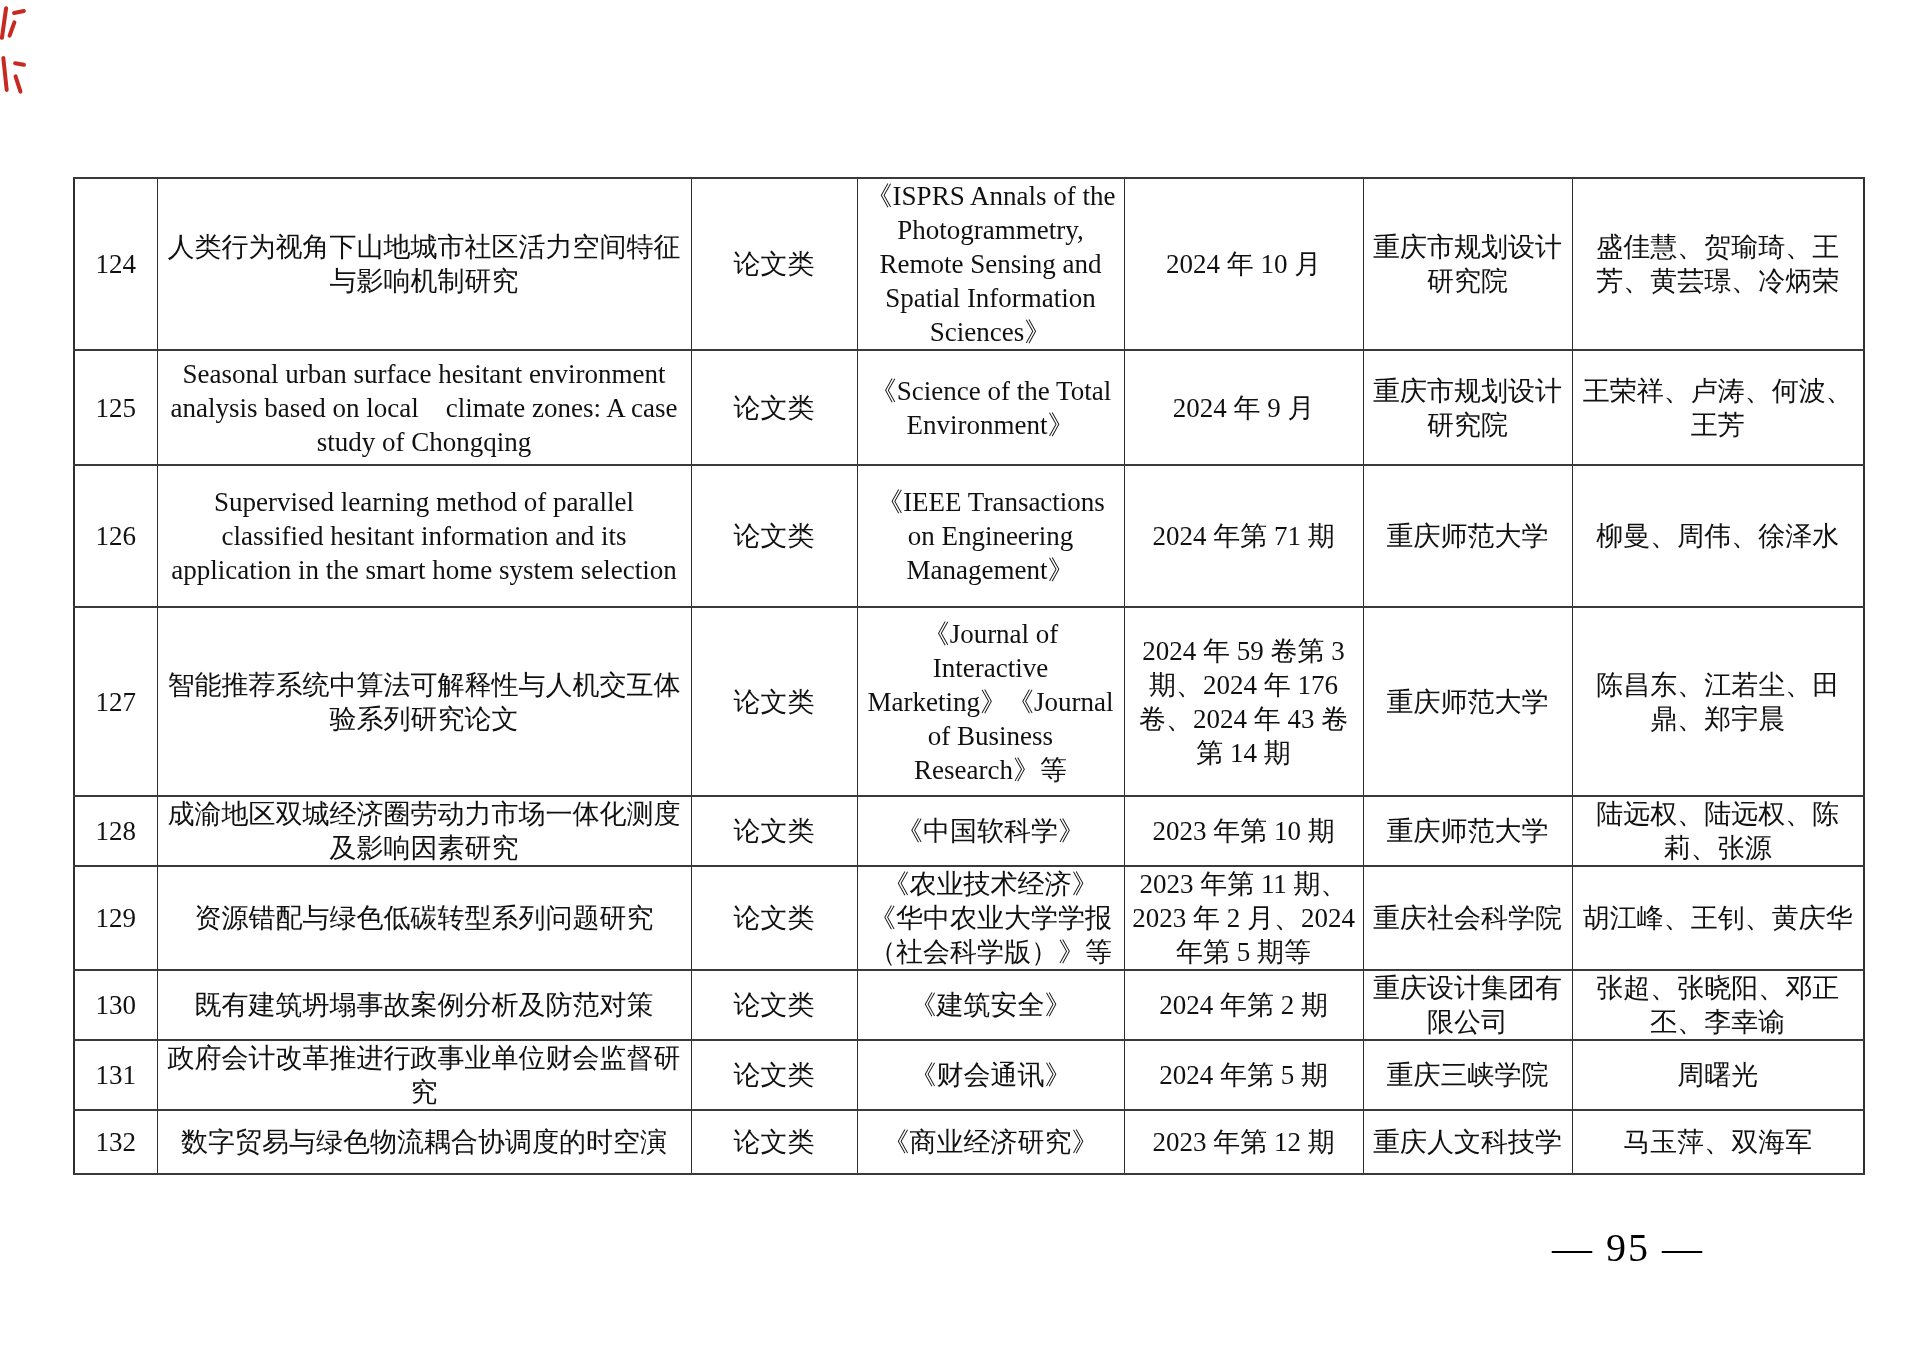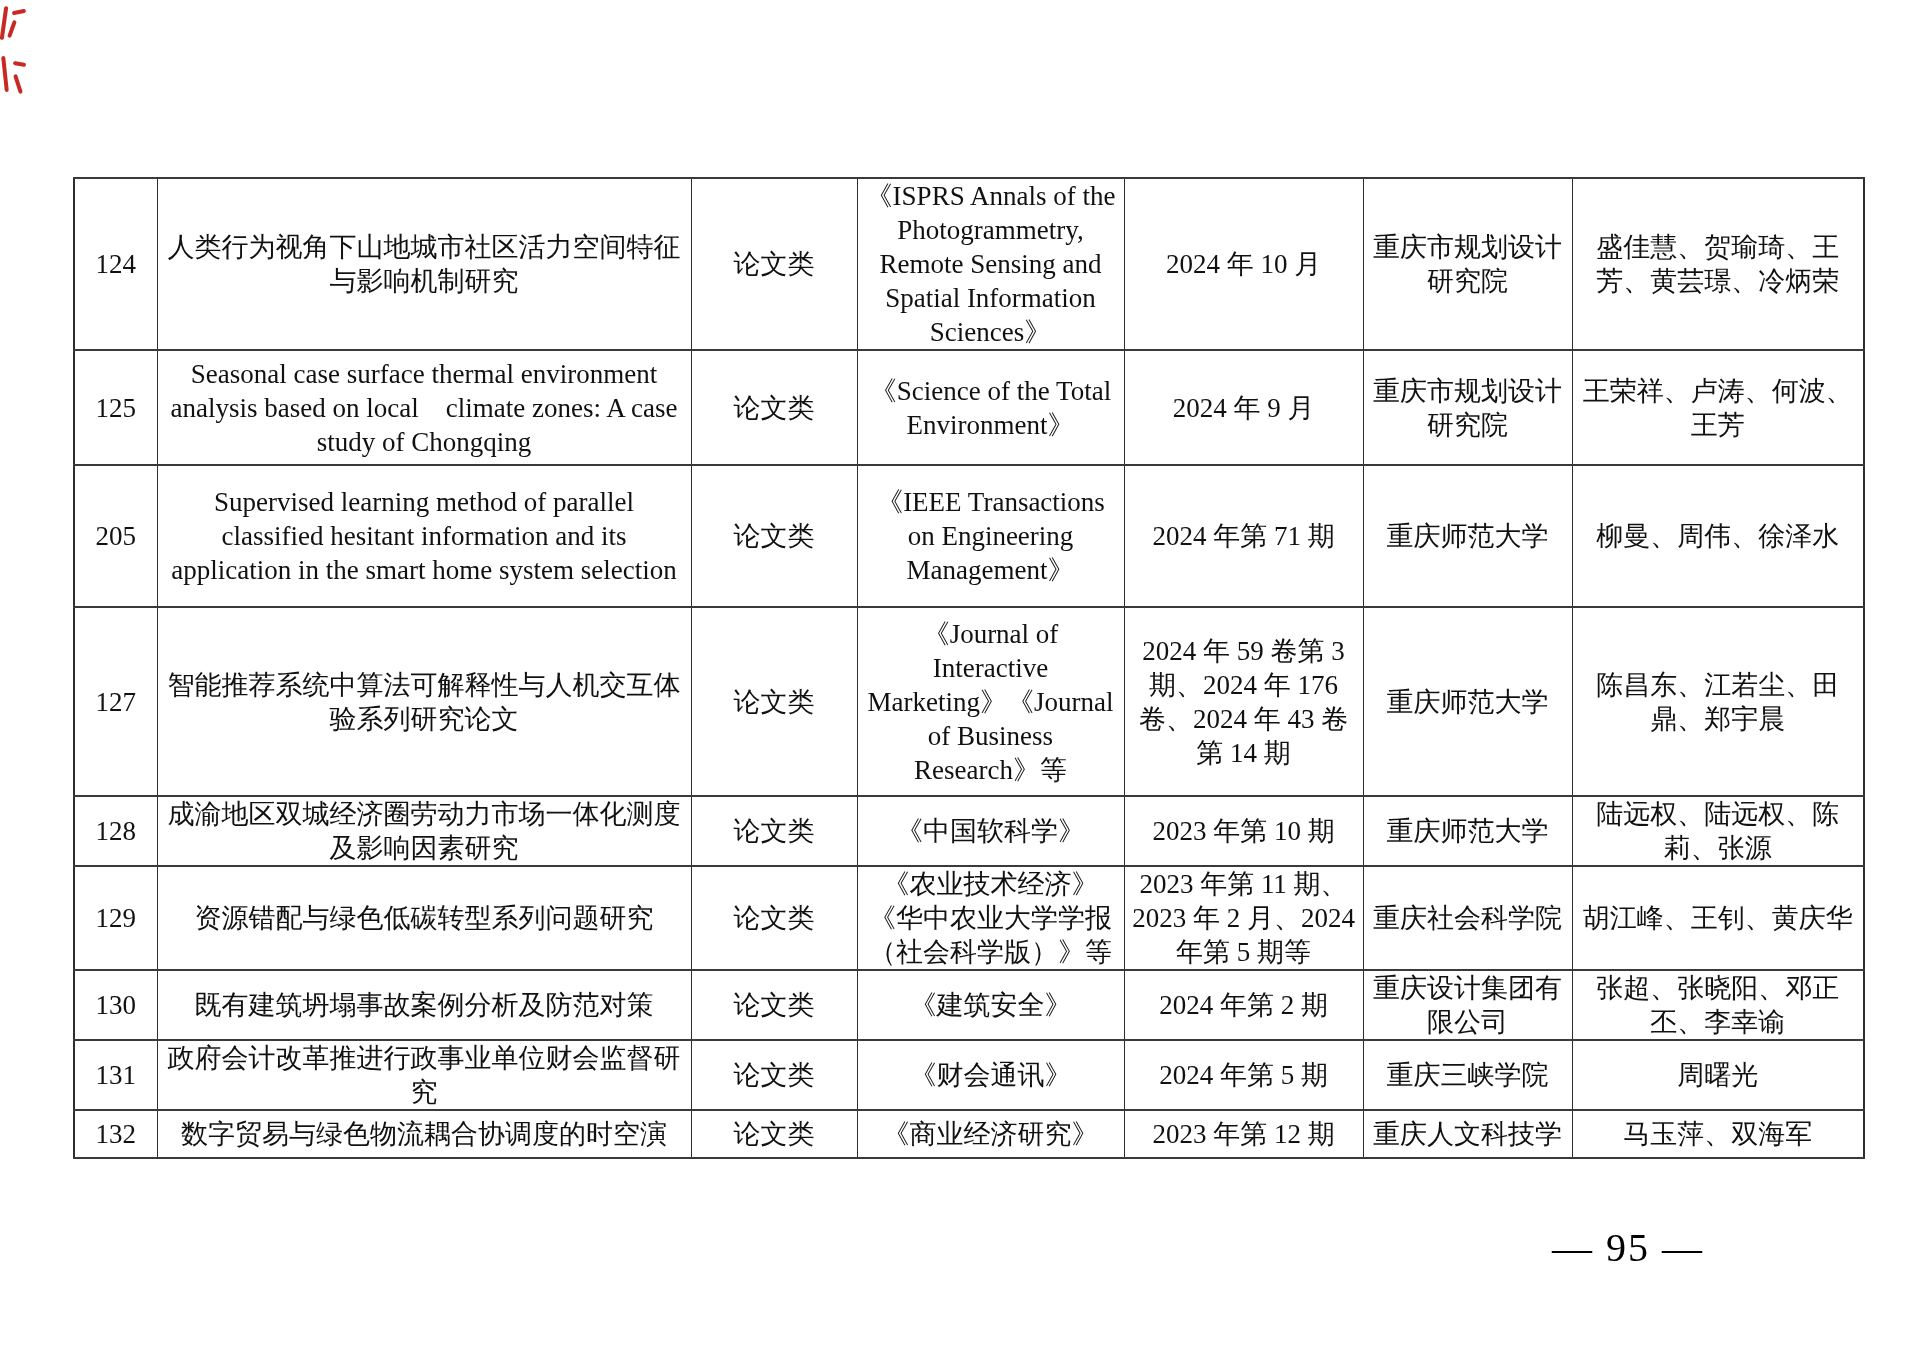--- a/index.html
+++ b/index.html
@@ -72,29 +72,29 @@
             <td data-name="cell-no">124</td>
             <td data-name="cell-title">人类行为视角下山地城市社区活力空间特征与影响机制研究</td>
             <td data-name="cell-category">论文类</td>
             <td data-name="cell-journal">《ISPRS Annals of the Photogrammetry, Remote Sensing and Spatial Information Sciences》</td>
             <td data-name="cell-date">2024 年 10 月</td>
             <td data-name="cell-institution">重庆市规划设计研究院</td>
             <td data-name="cell-authors">盛佳慧、贺瑜琦、王芳、黄芸璟、冷炳荣</td>
           </tr>
           <tr data-name="table-row" style="height: 115px;">
             <td data-name="cell-no">125</td>
-            <td data-name="cell-title">Seasonal case surface thermal environment analysis based on local　climate zones: A case study of Chongqing</td>
+            <td data-name="cell-title">Seasonal urban surface hesitant environment analysis based on local　climate zones: A case study of Chongqing</td>
             <td data-name="cell-category">论文类</td>
             <td data-name="cell-journal">《Science of the Total Environment》</td>
             <td data-name="cell-date">2024 年 9 月</td>
             <td data-name="cell-institution">重庆市规划设计研究院</td>
             <td data-name="cell-authors">王荣祥、卢涛、何波、王芳</td>
           </tr>
           <tr data-name="table-row" style="height: 142px;">
-            <td data-name="cell-no">205</td>
+            <td data-name="cell-no">126</td>
             <td data-name="cell-title">Supervised learning method of parallel classified hesitant information and its application in the smart home system selection</td>
             <td data-name="cell-category">论文类</td>
             <td data-name="cell-journal">《IEEE Transactions on Engineering Management》</td>
             <td data-name="cell-date">2024 年第 71 期</td>
             <td data-name="cell-institution">重庆师范大学</td>
             <td data-name="cell-authors">柳曼、周伟、徐泽水</td>
           </tr>
           <tr data-name="table-row" style="height: 189px;">
             <td data-name="cell-no">127</td>
             <td data-name="cell-title">智能推荐系统中算法可解释性与人机交互体验系列研究论文</td>
@@ -133,21 +133,21 @@
           </tr>
           <tr data-name="table-row" style="height: 69px;">
             <td data-name="cell-no">131</td>
             <td data-name="cell-title">政府会计改革推进行政事业单位财会监督研究</td>
             <td data-name="cell-category">论文类</td>
             <td data-name="cell-journal">《财会通讯》</td>
             <td data-name="cell-date">2024 年第 5 期</td>
             <td data-name="cell-institution">重庆三峡学院</td>
             <td data-name="cell-authors">周曙光</td>
           </tr>
-          <tr data-name="table-row" style="height: 48px;">
+          <tr data-name="table-row" style="height: 64px;">
             <td data-name="cell-no">132</td>
             <td data-name="cell-title">数字贸易与绿色物流耦合协调度的时空演</td>
             <td data-name="cell-category">论文类</td>
             <td data-name="cell-journal">《商业经济研究》</td>
             <td data-name="cell-date">2023 年第 12 期</td>
             <td data-name="cell-institution">重庆人文科技学</td>
             <td data-name="cell-authors">马玉萍、双海军</td>
           </tr>
         </tbody>
     </table>

